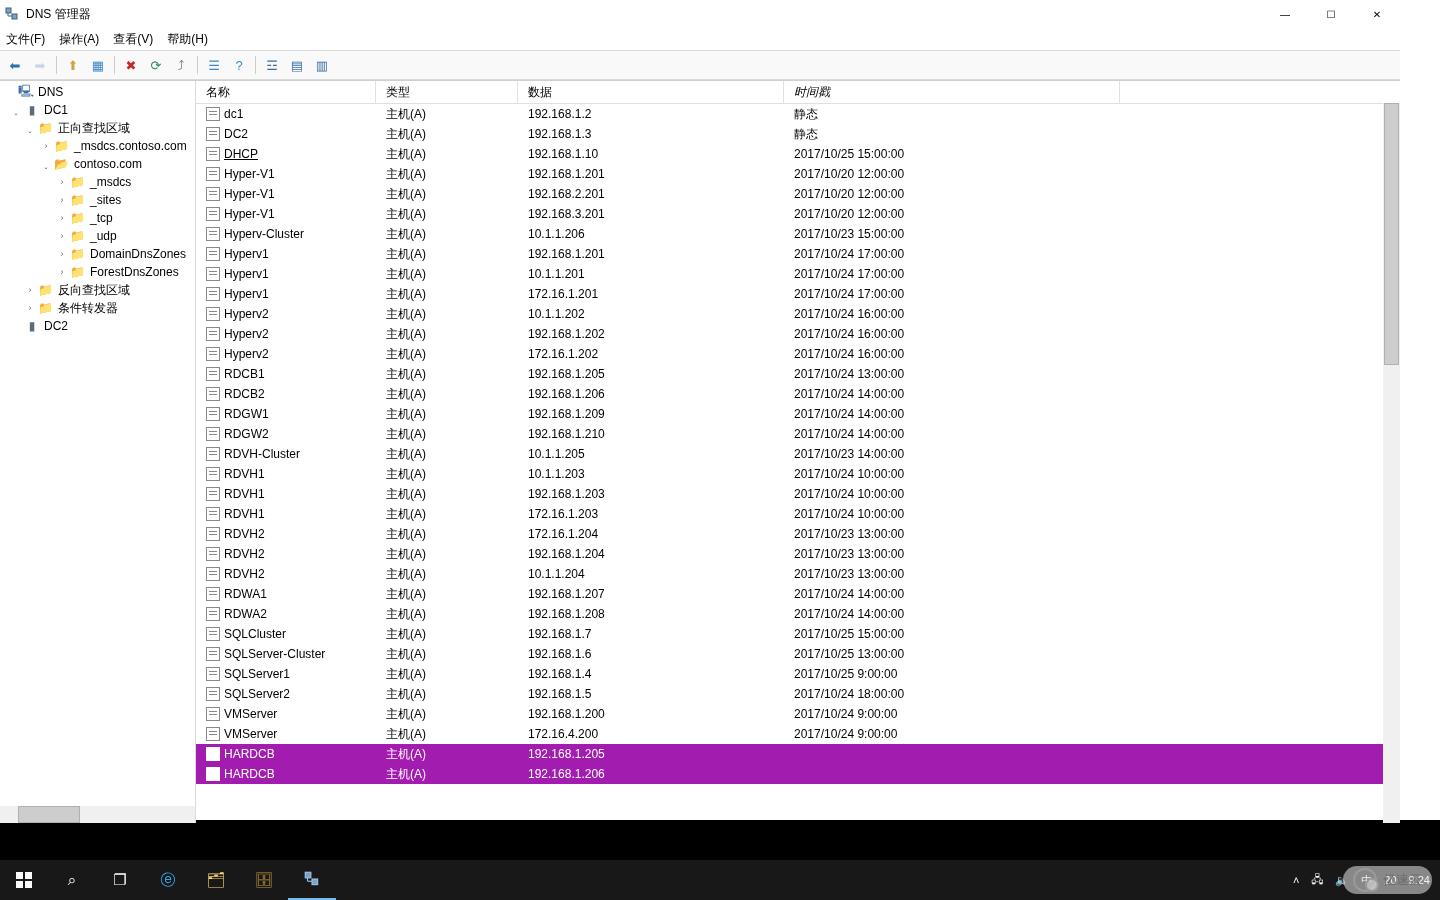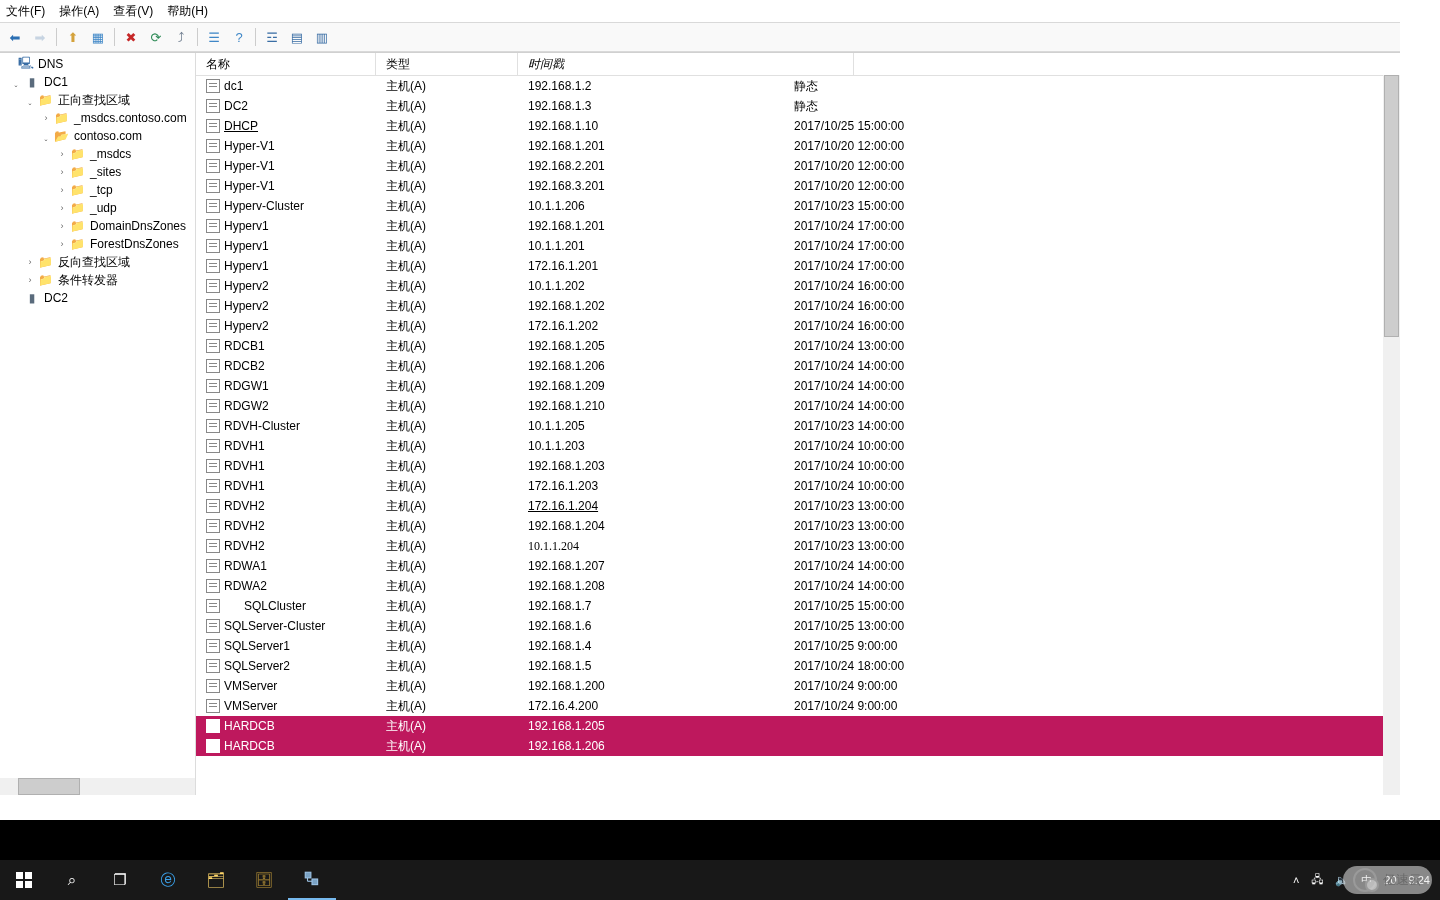--- a/index.html
+++ b/index.html
@@ -23,21 +23,21 @@
 .server{color:#5a6b7c}
 .dns{color:#3a6ea5}
 .tree-node .lbl{font-size:12px;color:#000}
 .tree-scroll{position:absolute;bottom:0;left:0;right:0;height:17px;background:#f0f0f0;display:flex;align-items:center}
 .tree-scroll .thumb{height:15px;width:60px;background:#cdcdcd;margin-left:18px;border:1px solid #b0b0b0}
 .main{flex:1;position:relative;overflow:hidden}
 .cols{display:flex;height:22px;border-bottom:1px solid #e0e0e0;background:#fff}
 .cols div{display:flex;align-items:center;padding-left:10px;font-size:12px;color:#000;border-right:1px solid #e0e0e0;box-sizing:border-box}
 .rows{height:calc(100% - 22px);overflow:hidden}
 .row{display:flex;height:20px;align-items:center}
-.row.selected{background:#be185d;color:#fff}
+.row.selected{background:#a21caf;color:#fff}
 .cell{display:flex;align-items:center;padding-left:10px;box-sizing:border-box;font-size:12px;white-space:nowrap}
 .row .doc{width:14px;height:14px;border:1px solid #888;background:#fff;margin-right:4px;box-sizing:border-box;position:relative;flex:none}
 .row.selected .doc{border-color:#fff}
 .row .doc::before,.row .doc::after{content:"";position:absolute;left:2px;right:2px;height:1px;background:#888}
 .row .doc::before{top:3px}
 .row .doc::after{top:6px}
 .row.selected .doc::before,.row.selected .doc::after{background:#fff}
 .vscroll{position:absolute;right:0;top:22px;bottom:0;width:17px;background:#f0f0f0}
 .vscroll .thumb{position:absolute;top:0;left:1px;right:1px;height:260px;background:#cdcdcd;border:1px solid #b0b0b0}
 .canvas{height:calc(100% - 40px);background:#000}
@@ -48,20 +48,36 @@
 .tray span{font-size:11px;color:#fff;font-family:"Segoe UI Symbol","Segoe UI",Arial}
 .watermark{position:absolute;right:8px;bottom:6px;height:28px;padding:0 10px;border-radius:14px;background:rgba(230,230,230,.55);color:#6a6a6a;font-size:13px;display:flex;align-items:center;gap:6px}
 .watermark .mk{width:20px;height:20px;border:2px solid #9a9a9a;border-radius:50%;position:relative}
 .watermark .mk::after{content:"";position:absolute;width:10px;height:10px;border:2px solid #9a9a9a;border-radius:50%;right:-4px;bottom:-2px;background:rgba(230,230,230,.55)}
 </style>
 </head>
 <body>
 
 <div class="window">
 
+ <div class="titlebar">
+   <span class="icon">
+     <svg width="16" height="16" viewBox="0 0 16 16">
+          <rect x="2" y="2" width="5" height="5" fill="#7aa2c4" stroke="#40607b"></rect>
+          <rect x="8" y="8" width="5" height="5" fill="#7aa2c4" stroke="#40607b"></rect>
+          <line x1="4" y1="7" x2="4" y2="10" stroke="#40607b"></line>
+          <line x1="4" y1="10" x2="8" y2="10" stroke="#40607b"></line>
+        </svg>
+   </span>
+   <span class="title">DNS 管理器</span>
+   <div class="winctrls">
+     <div>—</div>
+     <div>☐</div>
+     <div>✕</div>
+   </div>
+ </div>
 
  <div class="menubar">
    <span>文件(F)</span>
    <span>操作(A)</span>
    <span>查看(V)</span>
    <span>帮助(H)</span>
  </div>
 
  <div class="toolbar">
    <div class="tbicon" style="color:#2b6fb3">⬅</div>
@@ -156,20 +172,21 @@
         </div>
      <div class="tree-scroll">
           <div class="thumb"></div>
         </div>
    </div>
 
    <div class="main">
      <div class="cols">
        <div id="col-name" style="width: 180px;">名称</div>
        <div id="col-type" style="width: 142px;">类型</div>
+       <div id="col-data" style="width: 266px;">数据</div>
        <div id="col-ts" style="width: 336px; font-style: italic;">时间戳</div>
      </div>
      <div class="rows" id="rows">
           <div class="row">
             <div class="cell" style="width: 180px;">
               <span class="doc"></span>
               <span>dc1</span>
             </div>
             <div class="cell" style="width: 142px;">主机(A)</div>
             <div class="cell" style="width: 266px;">192.168.1.2</div>
@@ -354,39 +371,39 @@
             <div class="cell" style="width: 142px;">主机(A)</div>
             <div class="cell" style="width: 266px;">172.16.1.203</div>
             <div class="cell" style="width: 336px;">2017/10/24 10:00:00</div>
           </div>
           <div class="row">
             <div class="cell" style="width: 180px;">
               <span class="doc"></span>
               <span>RDVH2</span>
             </div>
             <div class="cell" style="width: 142px;">主机(A)</div>
-            <div class="cell" style="width: 266px; text-decoration: underline;">172.16.1.204</div>
+            <div class="cell" style="width: 266px;">172.16.1.204</div>
             <div class="cell" style="width: 336px;">2017/10/23 13:00:00</div>
           </div>
           <div class="row">
             <div class="cell" style="width: 180px;">
               <span class="doc"></span>
               <span>RDVH2</span>
             </div>
             <div class="cell" style="width: 142px;">主机(A)</div>
             <div class="cell" style="width: 266px;">192.168.1.204</div>
             <div class="cell" style="width: 336px;">2017/10/23 13:00:00</div>
           </div>
           <div class="row">
             <div class="cell" style="width: 180px;">
               <span class="doc"></span>
               <span>RDVH2</span>
             </div>
             <div class="cell" style="width: 142px;">主机(A)</div>
-            <div class="cell" style="width: 266px; font-family: Liberation Serif, serif;">10.1.1.204</div>
+            <div class="cell" style="width: 266px;">10.1.1.204</div>
             <div class="cell" style="width: 336px;">2017/10/23 13:00:00</div>
           </div>
           <div class="row">
             <div class="cell" style="width: 180px;">
               <span class="doc"></span>
               <span>RDWA1</span>
             </div>
             <div class="cell" style="width: 142px;">主机(A)</div>
             <div class="cell" style="width: 266px;">192.168.1.207</div>
             <div class="cell" style="width: 336px;">2017/10/24 14:00:00</div>
@@ -394,21 +411,21 @@
           <div class="row">
             <div class="cell" style="width: 180px;">
               <span class="doc"></span>
               <span>RDWA2</span>
             </div>
             <div class="cell" style="width: 142px;">主机(A)</div>
             <div class="cell" style="width: 266px;">192.168.1.208</div>
             <div class="cell" style="width: 336px;">2017/10/24 14:00:00</div>
           </div>
           <div class="row">
-            <div class="cell" style="width: 180px; gap: 20px;">
+            <div class="cell" style="width: 180px;">
               <span class="doc"></span>
               <span>SQLCluster</span>
             </div>
             <div class="cell" style="width: 142px;">主机(A)</div>
             <div class="cell" style="width: 266px;">192.168.1.7</div>
             <div class="cell" style="width: 336px;">2017/10/25 15:00:00</div>
           </div>
           <div class="row">
             <div class="cell" style="width: 180px;">
               <span class="doc"></span>

